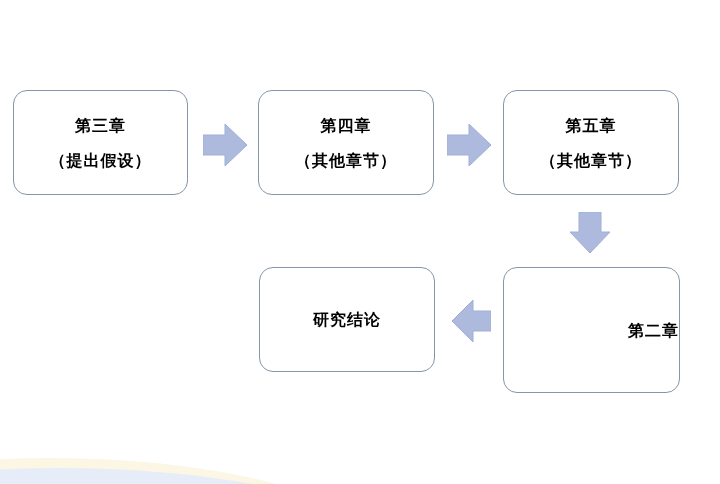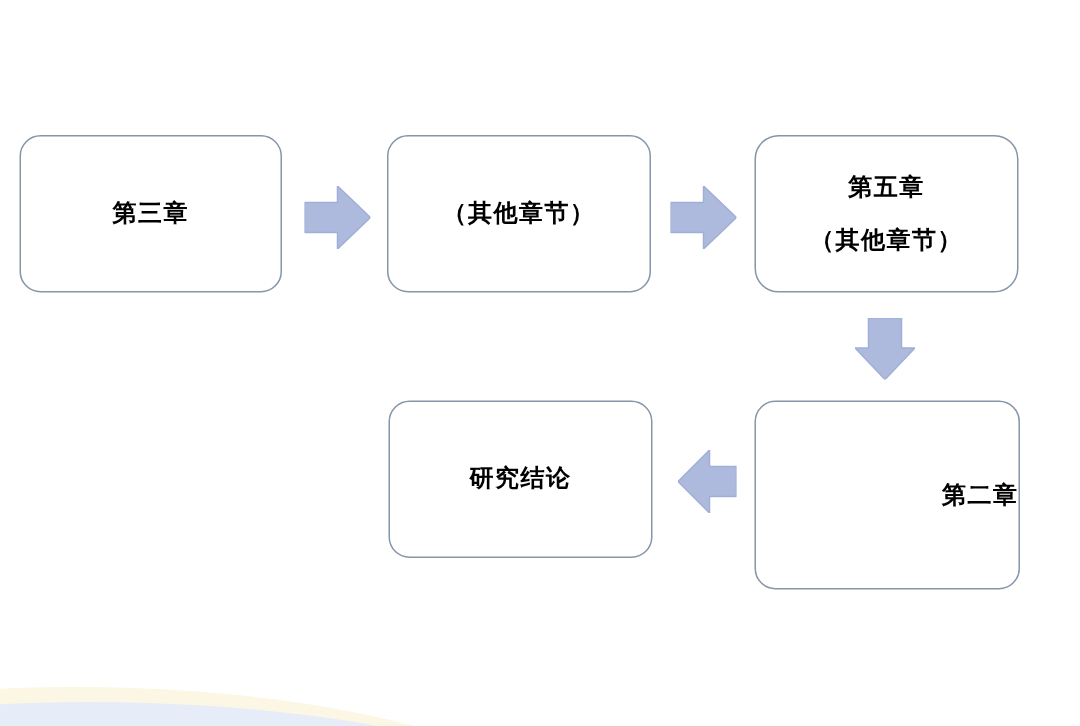--- a/index.html
+++ b/index.html
@@ -42,45 +42,47 @@
     stroke:var(--arrow_stroke);
     stroke-width:1;
     stroke-linejoin:round;
   }
   .decor{position:absolute;border-radius:50%;}
   .decor-cream{left:-300px;top:458px;width:700px;height:220px;background:var(--decor_cream);}
   .decor-blue{left:-340px;top:468px;width:800px;height:260px;background:var(--decor_blue);}
   
   .n0{left:13px;top:90px;width:175px;height:105px;}
   .n1{left:258px;top:90px;width:176px;height:105px;}
-  .n2{left:503px;top:90px;width:176px;height:105px;border-radius:16px;}
+  .n2{left:503px;top:90px;width:176px;height:105px;}
   .n3{left:259px;top:267px;width:176px;height:105px;}
   .n4{left:503px;top:267px;width:177px;height:126px;align-items:flex-end;}
   .a0{left:203px;top:124px;width:44px;height:42px;}
   .a1{left:447px;top:124px;width:44px;height:42px;}
   .a2{left:570px;top:212px;width:40px;height:41px;}
   .a3{left:452px;top:300px;width:39px;height:42px;}
 </style>
 </head>
 <body>
 
 <div class="canvas">
 
   <div class="decor decor-cream"></div>
   <div class="decor decor-blue"></div>
 
   <div class="node n0">
     <div>第三章</div>
+    <div>（提出假设）</div>
   </div>
 
   <svg class="arrow a0" viewBox="0 0 44 42">
     <polygon points="0,11 22,11 22,0 44,21 22,42 22,31 0,31"></polygon>
   </svg>
 
   <div class="node n1">
+    <div>第四章</div>
     <div>（其他章节）</div>
   </div>
 
   <svg class="arrow a1" viewBox="0 0 44 42">
     <polygon points="0,11 22,11 22,0 44,21 22,42 22,31 0,31"></polygon>
   </svg>
 
   <div class="node n2">
     <div>第五章</div>
     <div>（其他章节）</div>

